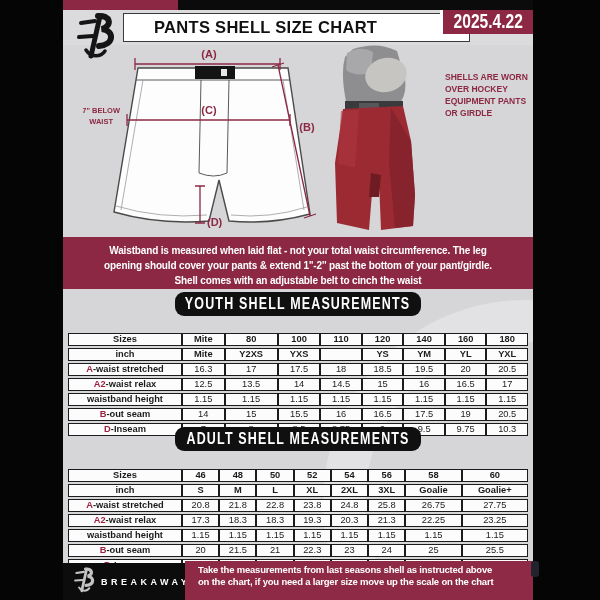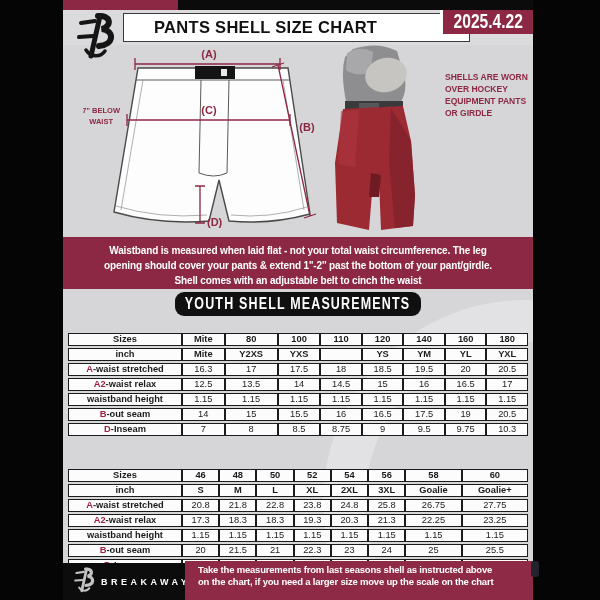--- a/index.html
+++ b/index.html
@@ -228,20 +228,23 @@
             <td>8.5</td>
             <td>8.75</td>
             <td>9</td>
             <td>9.5</td>
             <td>9.75</td>
             <td>10.3</td>
           </tr>
         </tbody>
     </table>
 
+    <div class="banner" style="top:427px;">
+      <span>ADULT SHELL MEASUREMENTS</span>
+    </div>
     <div class="unit" style="top:452px;">Unit: Inches</div>
     <table class="meas" style="top:467px;">
       <colgroup>
           <col class="clbl">
           <col>
           <col>
           <col>
           <col>
           <col>
           <col>

